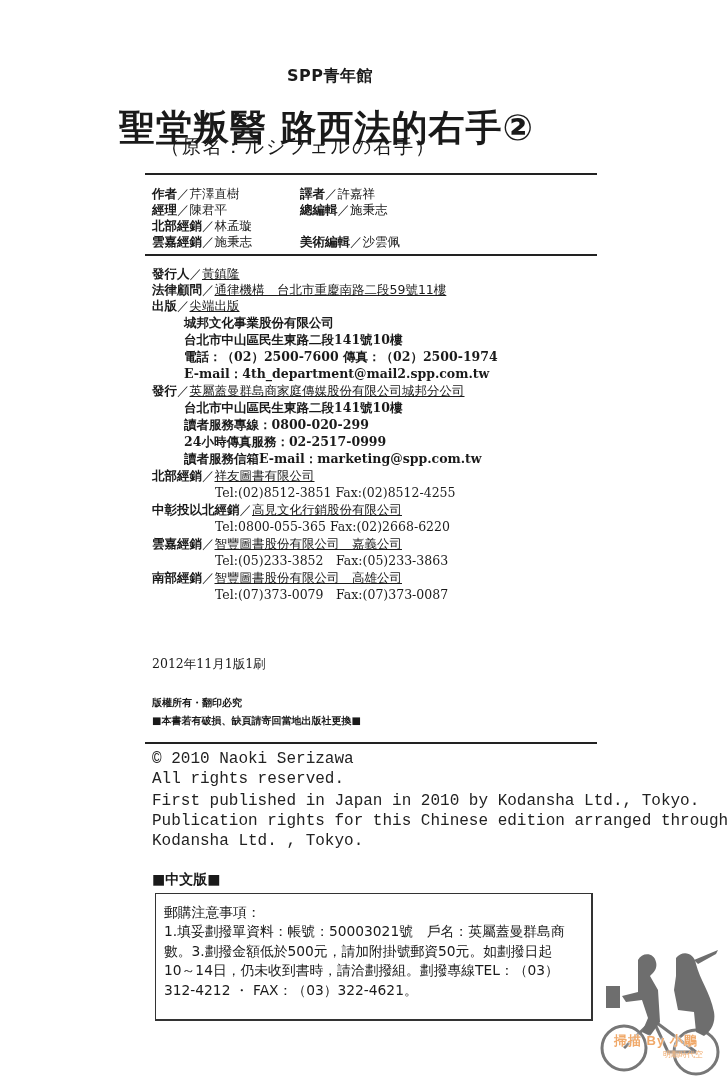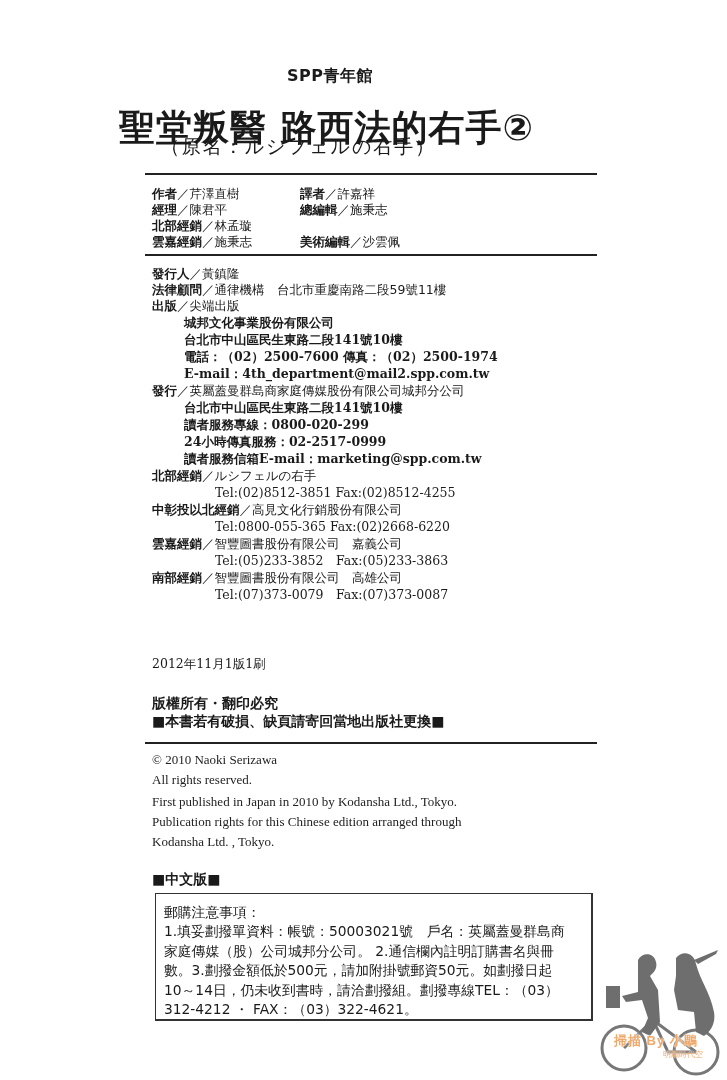--- a/index.html
+++ b/index.html
@@ -20,31 +20,31 @@
     .rule { position: absolute; left: 145px; width: 452px; height: 2px; background: #222; }
 
     
     .credit { position: absolute; font-size: 12.5px; line-height: 16px; white-space: nowrap;
       font-family: Liberation Serif, serif; }
     .credit .role { font-weight: bold; }
 
     
     .pub { position: absolute; font-size: 12.5px; line-height: 16px; white-space: nowrap; }
     .pub .k { font-weight: bold; font-family: "DejaVu Sans", "Liberation Sans", sans-serif; }
-    .pub .v { font-family: "DejaVu Sans", "Liberation Sans", sans-serif; }
+    .pub .v { font-family: "DejaVu Sans", "Liberation Sans", sans-serif; text-decoration: underline; }
     .indent1 { left: 184px; font-weight: bold; }
     .indent2 { left: 215px; }
 
     .edition { position: absolute; left: 152px; top: 656px; font-size: 12.5px; }
 
     .rights { position: absolute; left: 152px; font-family: "DejaVu Sans", "Liberation Sans", sans-serif;
-      font-weight: bold; font-size: 14px; line-height: 18px; white-space: nowrap; }
+      font-weight: bold; font-size: 10px; line-height: 18px; white-space: nowrap; }
 
-    .eng { position: absolute; left: 152px; font-family: Liberation Serif, serif;
-      font-size: 13px; line-height: 19.5px; white-space: nowrap; color: #222; }
+    .eng { position: absolute; left: 152px; font-family: Liberation Mono, monospace;
+      font-size: 16px; line-height: 19.5px; white-space: nowrap; color: #222; }
 
     .cn-label { position: absolute; left: 152px; top: 871px; font-family: "DejaVu Sans", "Liberation Sans", sans-serif;
       font-weight: bold; font-size: 14px; }
 
     .order-box { position: absolute; left: 155px; top: 893px; width: 438px; height: 128px;
       border: 1.5px solid #333; border-right-width: 2px; border-bottom-width: 2px; box-sizing: border-box;
       padding: 9px 0 0 8px; font-family: "DejaVu Sans", "Liberation Sans", sans-serif; font-size: 13.8px; line-height: 19.4px; }
     .order-box div { white-space: nowrap; }
 
     
@@ -106,21 +106,21 @@
 
   <div class="pub" style="left:152px; top:383px">
     <span class="k">發行</span><span>／</span><span class="v">英屬蓋曼群島商家庭傳媒股份有限公司城邦分公司</span>
   </div>
   <div class="pub indent1" style="top:400px">台北市中山區民生東路二段141號10樓</div>
   <div class="pub indent1" style="top:417px">讀者服務專線：0800-020-299</div>
   <div class="pub indent1" style="top:434px">24小時傳真服務：02-2517-0999</div>
   <div class="pub indent1" style="top:451px">讀者服務信箱E-mail：marketing@spp.com.tw</div>
 
   <div class="pub" style="left:152px; top:468px">
-    <span class="k">北部經銷</span><span>／</span><span class="v">ルシフェルの右手</span>
+    <span class="k">北部經銷</span><span>／</span><span class="v">祥友圖書有限公司</span>
   </div>
   <div class="pub indent2" style="top:485px">Tel:(02)8512-3851 Fax:(02)8512-4255</div>
 
   <div class="pub" style="left:152px; top:502px">
     <span class="k">中彰投以北經銷</span><span>／</span><span class="v">高見文化行銷股份有限公司</span>
   </div>
   <div class="pub indent2" style="top:519px">Tel:0800-055-365 Fax:(02)2668-6220</div>
 
   <div class="pub" style="left:152px; top:536px">
     <span class="k">雲嘉經銷</span><span>／</span><span class="v">智豐圖書股份有限公司　嘉義公司</span>
@@ -142,21 +142,20 @@
   <div class="eng" style="top:750px">© 2010 Naoki Serizawa</div>
   <div class="eng" style="top:770px">All rights reserved.</div>
   <div class="eng" style="top:792px">First published in Japan in 2010 by Kodansha Ltd., Tokyo.</div>
   <div class="eng" style="top:812px">Publication rights for this Chinese edition arranged through</div>
   <div class="eng" style="top:832px">Kodansha Ltd. , Tokyo.</div>
 
   <div class="cn-label">■中文版■</div>
   <div class="order-box">
     <div>郵購注意事項：</div>
     <div>1.填妥劃撥單資料：帳號：50003021號　戶名：英屬蓋曼群島商</div>
-    <div>家庭傳媒（股）公司城邦分公司。 2.通信欄內註明訂購書名與冊</div>
     <div>數。3.劃撥金額低於500元，請加附掛號郵資50元。如劃撥日起</div>
     <div>10～14日，仍未收到書時，請洽劃撥組。劃撥專線TEL：（03）</div>
     <div>312-4212 ・ FAX：（03）322-4621。</div>
   </div>
 
   <svg class="watermark" viewBox="0 0 129 140">
     <g fill="none" stroke="#777" stroke-width="3">
       <circle cx="26" cy="108" r="22"></circle>
       <circle cx="98" cy="112" r="22"></circle>
       <path d="M26 108 L55 80 L98 112 M55 80 L70 112 L98 112 M58 70 L55 80"></path>

